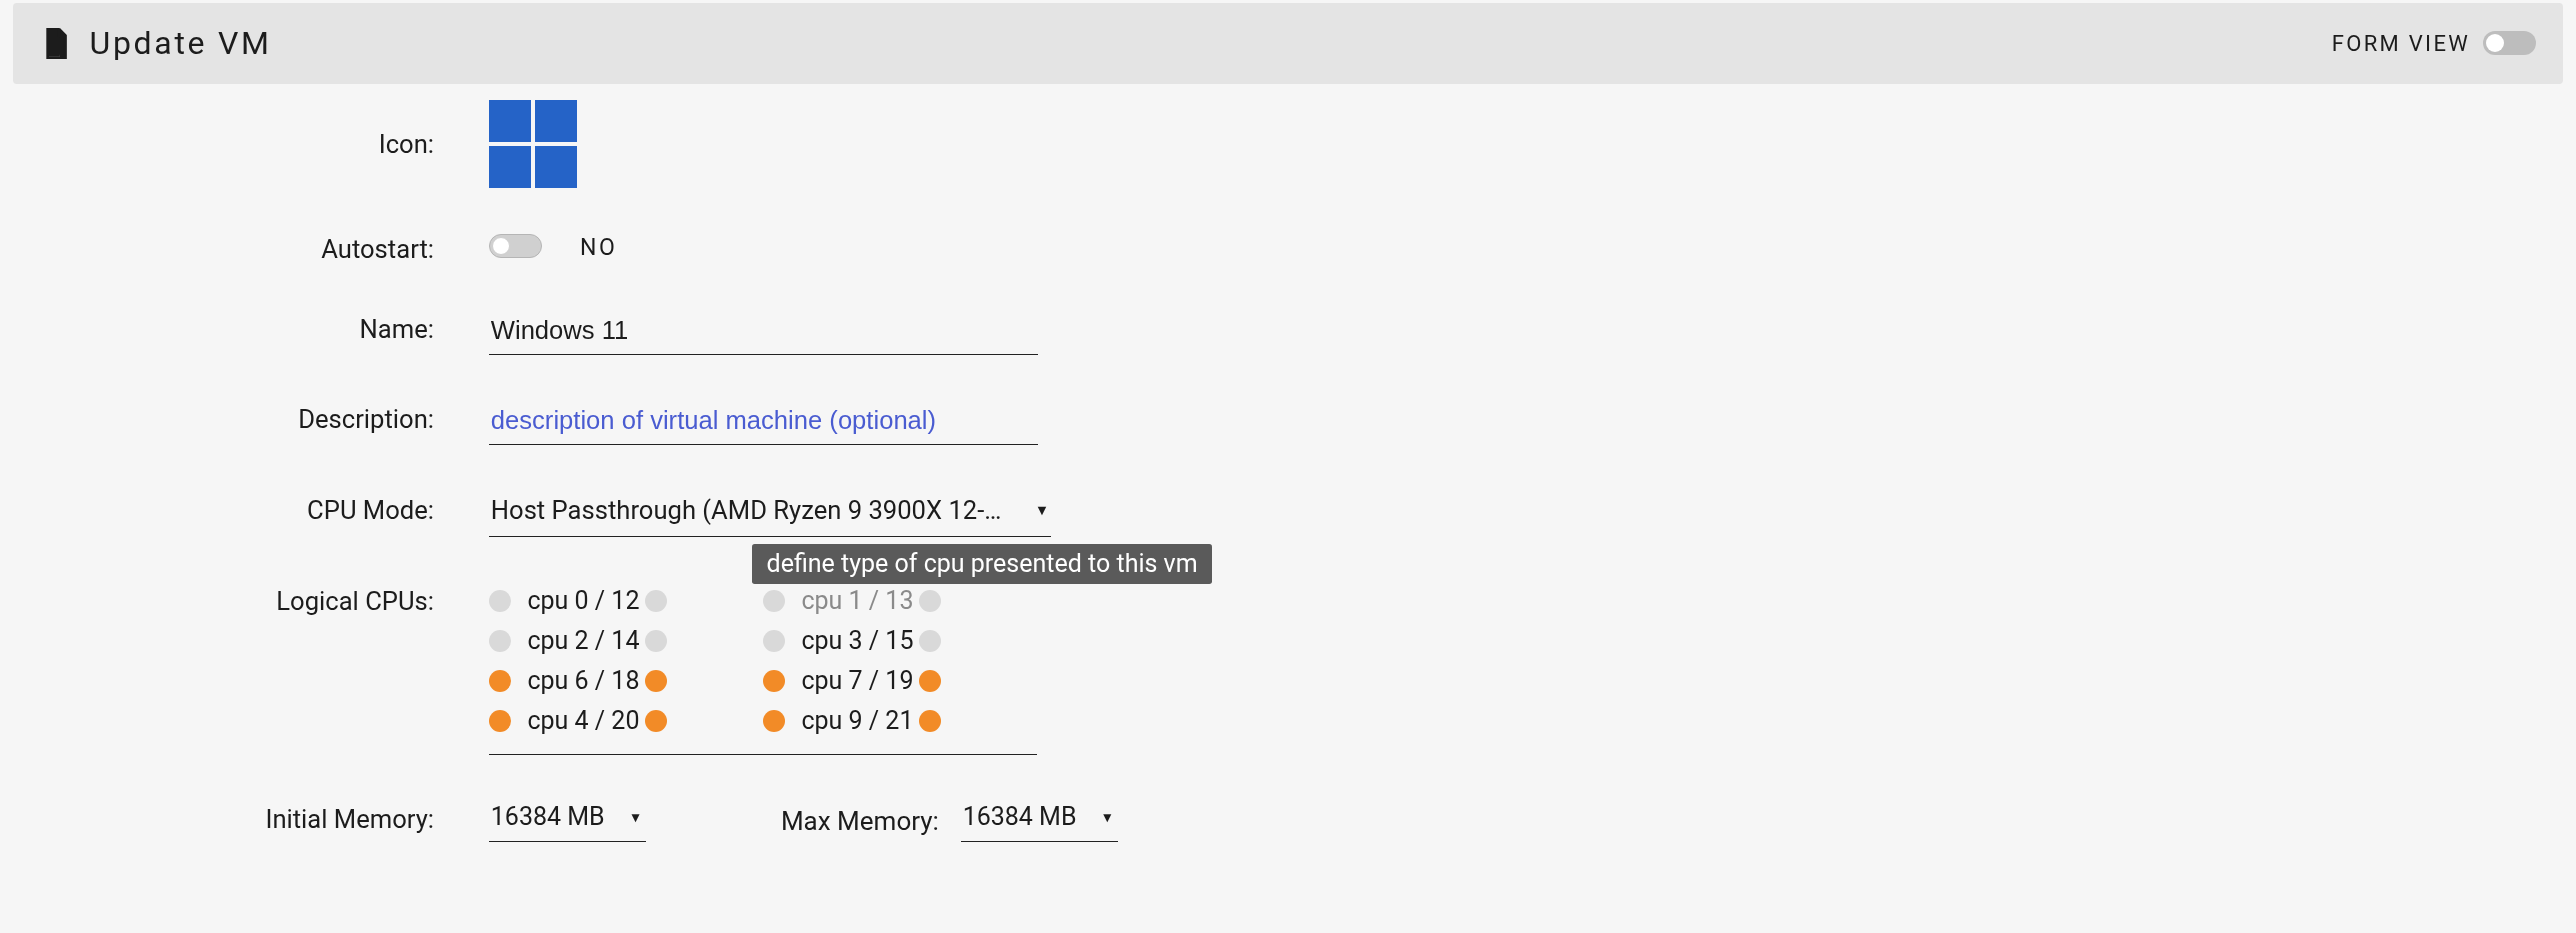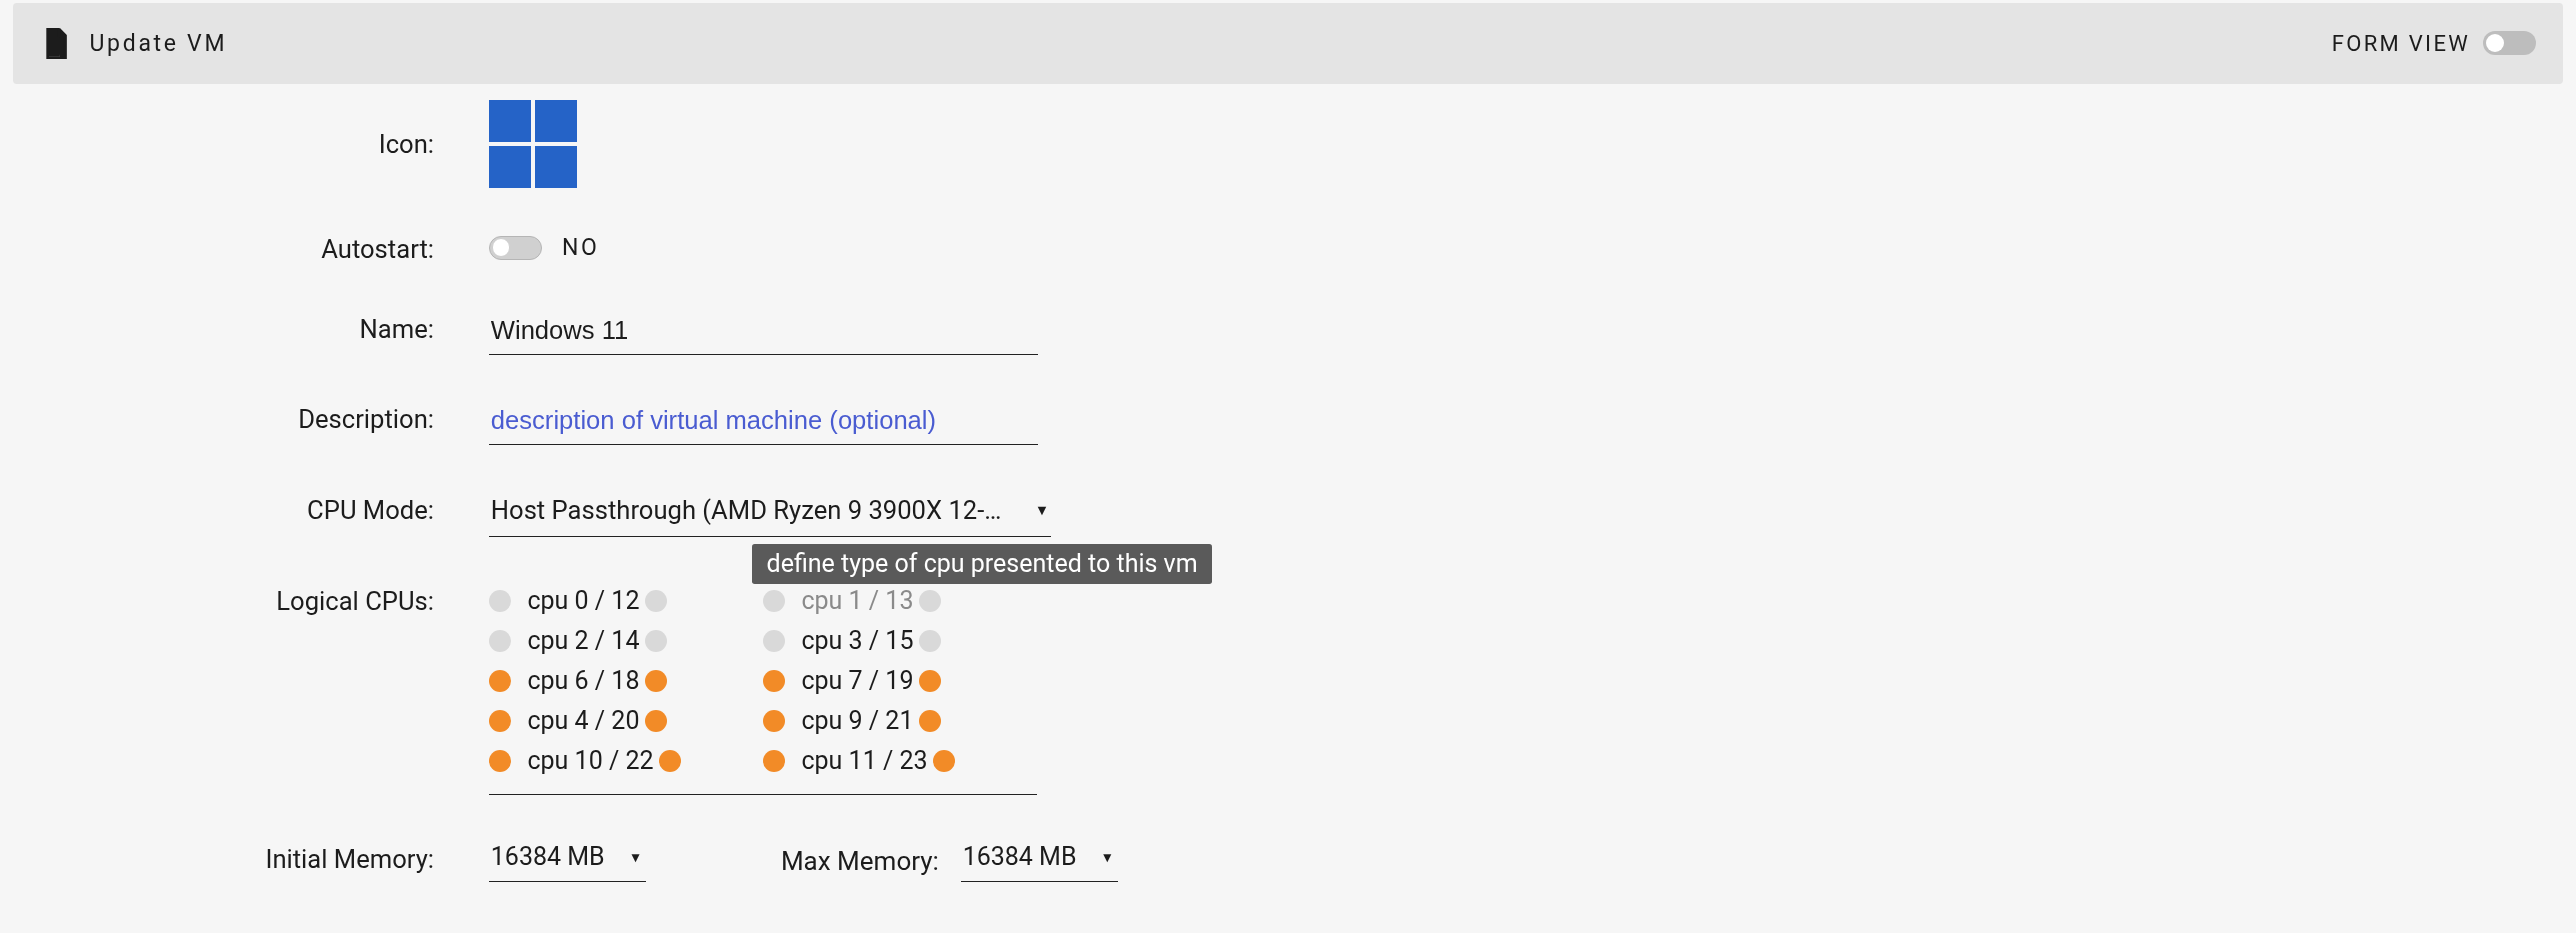--- a/index.html
+++ b/index.html
@@ -26,21 +26,21 @@
   .header-left {
     display: flex;
     align-items: center;
     gap: 18.3px;
   }
 
   .doc-icon svg { display: block; }
 
   .header-title {
     letter-spacing: 2.7px;
-    font-size: 23px;
+    font-size: 32px;
   }
 
   .header-right {
     display: flex;
     align-items: center;
     gap: 12.8px;
   }
 
   .form-view-label {
     letter-spacing: 2.3px;
@@ -81,22 +81,22 @@
     width: 489px;
     text-align: right;
     padding-right: 55px;
     padding-top: 3.7px;
     font-size: 25.6px;
     color: #1c1c1c;
   }
 
   .value-col {
     display: flex;
-    align-items: center;
     position: relative;
+    gap: 18px;
   }
 
   
   .win-icon {
     width: 88px;
     height: 88px;
     display: grid;
     grid-template-columns: 1fr 1fr;
     grid-template-rows: 1fr 1fr;
     gap: 3.7px;
@@ -345,32 +345,20 @@
               <div class="dot on"></div>
               <span class="cpu-label">cpu 4 / 20</span>
               <div class="dot dot-right on"></div>
             </div>
             <div class="cpu-cell">
               <div class="dot on"></div>
               <span class="cpu-label">cpu 9 / 21</span>
               <div class="dot dot-right on"></div>
             </div>
           </div>
-          <div class="cpu-row">
-            <div class="cpu-cell">
-              <div class="dot on"></div>
-              <span class="cpu-label">cpu 10 / 22</span>
-              <div class="dot dot-right on"></div>
-            </div>
-            <div class="cpu-cell">
-              <div class="dot on"></div>
-              <span class="cpu-label">cpu 11 / 23</span>
-              <div class="dot dot-right on"></div>
-            </div>
-          </div>
         </div>
     </div>
   </div>
 
   <div class="row memory-row">
     <div class="label-col">Initial Memory:</div>
     <div class="value-col mem-wrap">
       <div class="mem-select">
         <span class="mem-text">16384 MB</span>
         <span class="mem-caret">▼</span>

